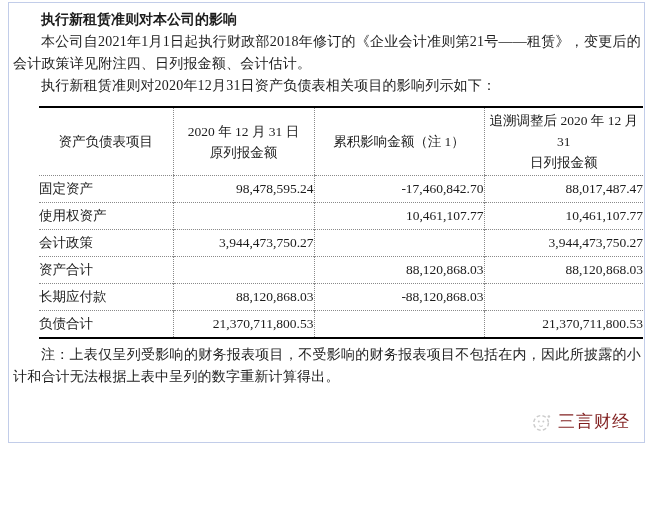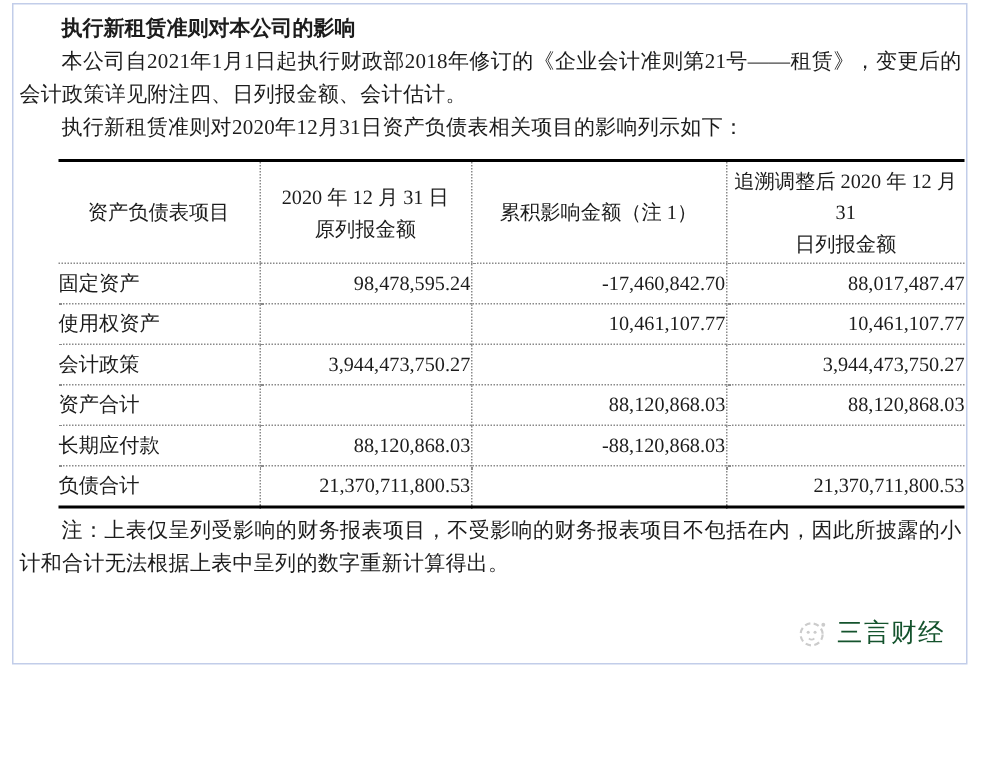--- a/index.html
+++ b/index.html
@@ -36,21 +36,21 @@
     height:26px;font-size:13.5px;vertical-align:middle;padding:0;
   }
   table.impact tr.body-row + tr.body-row td{border-top:1px dotted #8a8a8a;}
   table.impact th + th, table.impact td + td{border-left:1px dotted #8a8a8a;}
   td.item{text-align:left;font-size:14px;}
   td.num{text-align:right;padding-right:5px;font-variant-numeric:tabular-nums;}
   .note{margin-top:5px;}
   .watermark{
     position:absolute;right:14px;bottom:9px;
     display:flex;align-items:center;gap:5px;
-    color:#14532d;font-family:"Liberation Sans","DejaVu Sans",sans-serif;
+    color:#7f1d1d;font-family:"Liberation Sans","DejaVu Sans",sans-serif;
     font-size:17px;letter-spacing:1px;user-select:none;margin-top:40px;
   }
   .watermark svg{display:block;}
 </style>
 </head>
 <body>
 
 <div class="frame">
 
   <p class="title">执行新租赁准则对本公司的影响</p>

